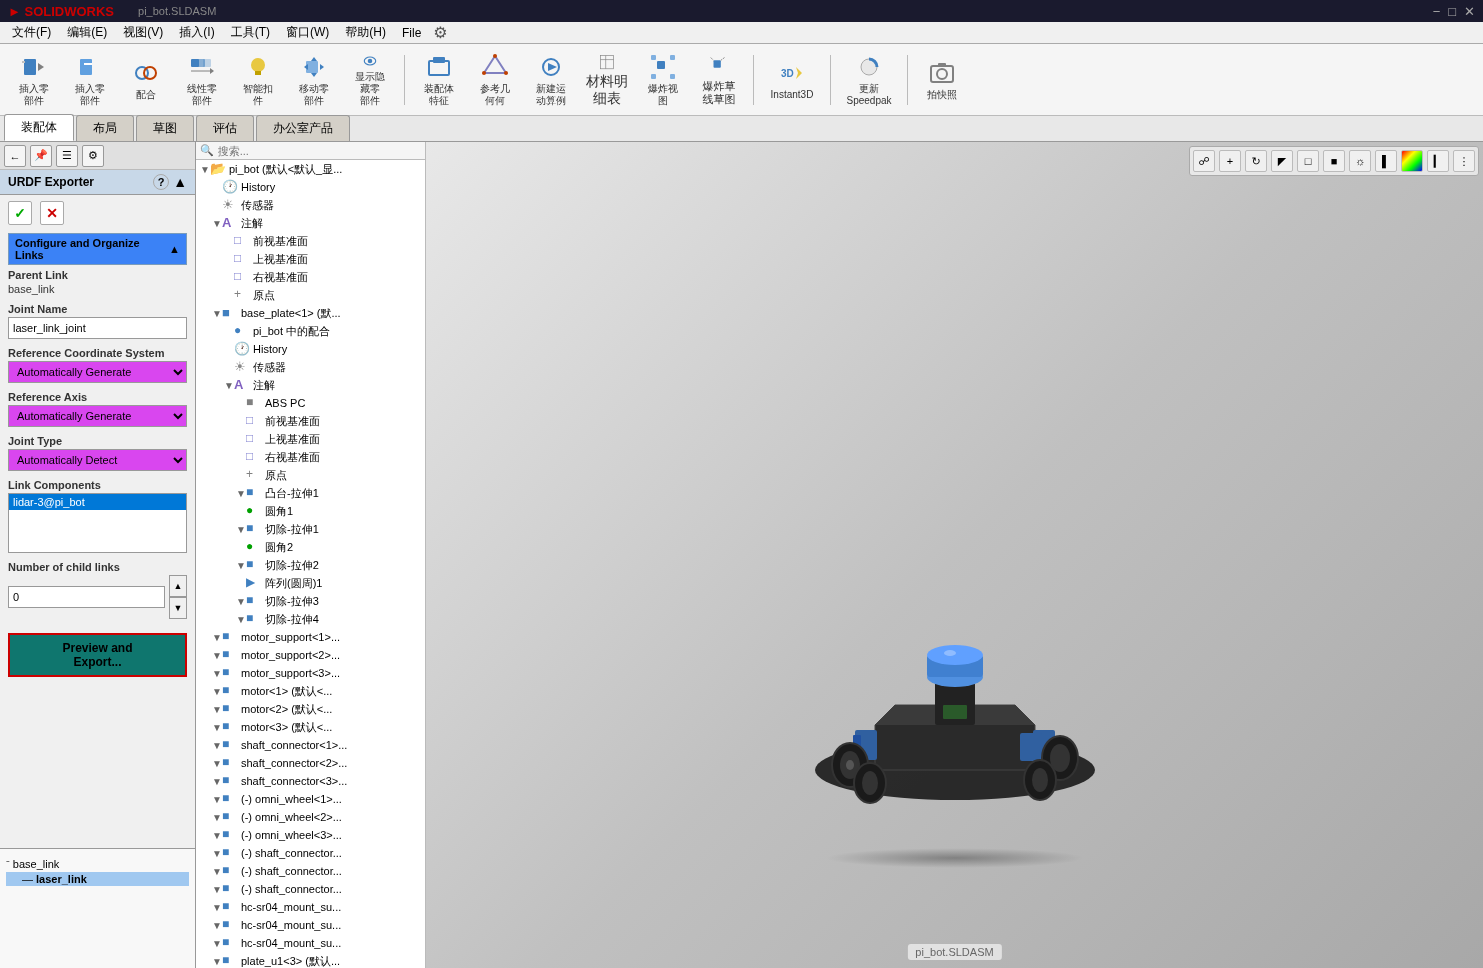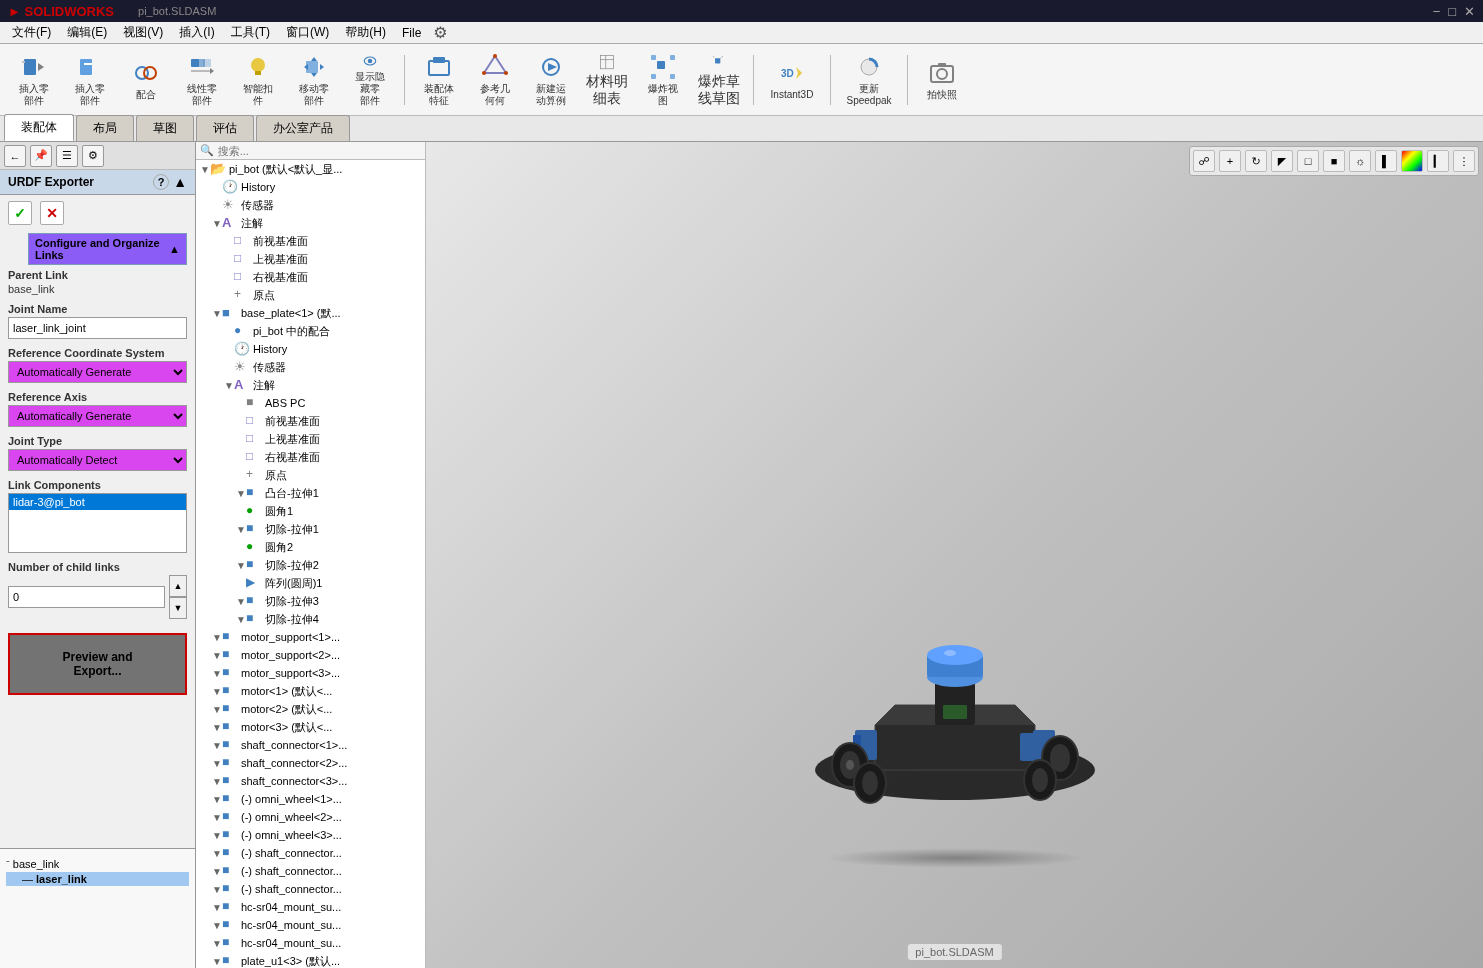--- a/index.html
+++ b/index.html
@@ -40,34 +40,34 @@
     .urdf-body { padding: 6px 8px; }
     .form-row { margin-bottom: 8px; }
     .form-label { font-size: 11px; color: #333; margin-bottom: 2px; font-weight: 600; }
     .form-value { font-size: 11px; color: #333; margin-bottom: 2px; }
     .form-input { width: 100%; height: 22px; border: 1px solid #999; background: white; padding: 2px 4px; font-size: 11px; }
     .form-select { width: 100%; height: 22px; border: 1px solid #999; background: #d946ef; padding: 1px 4px; font-size: 11px; }
     .action-btns { display: flex; gap: 8px; margin-bottom: 8px; }
     .btn-check { width: 24px; height: 24px; background: white; border: 1px solid #aaa; cursor: pointer; color: #00aa00; font-weight: bold; font-size: 14px; display: flex; align-items: center; justify-content: center; border-radius: 2px; }
     .btn-x { width: 24px; height: 24px; background: white; border: 1px solid #aaa; cursor: pointer; color: #cc0000; font-weight: bold; font-size: 14px; display: flex; align-items: center; justify-content: center; border-radius: 2px; }
 
-    .section-header { background: #8b5cf6; border: 1px solid #7a9cbb; padding: 3px 6px; font-size: 11px; font-weight: bold; display: flex; align-items: center; justify-content: space-between; margin-bottom: 4px; margin-left: 20px; }
+    .section-header { background: #3b82f6; border: 1px solid #7a9cbb; padding: 3px 6px; font-size: 11px; font-weight: bold; display: flex; align-items: center; justify-content: space-between; margin-bottom: 4px; }
 
     
     .link-list { border: 1px solid #999; background: white; min-height: 60px; margin-bottom: 6px; overflow-y: auto; max-height: 80px; }
     .link-list-item { padding: 2px 4px; font-size: 11px; color: #333; cursor: pointer; }
     .link-list-item.selected { background: #0078d7; color: white; }
 
     
     .num-input-row { display: flex; align-items: center; gap: 4px; }
     .num-input { width: 100%; height: 22px; border: 1px solid #999; background: white; padding: 2px 4px; font-size: 11px; }
     .spin-btn { width: 18px; height: 22px; border: 1px solid #999; background: #f0f0f0; cursor: pointer; display: flex; align-items: center; justify-content: center; font-size: 9px; flex-shrink: 0; }
 
     
-    .preview-btn { width: 100%; border: 2px solid #cc0000; background: #737373; padding: 15px; font-size: 12px; cursor: pointer; text-align: center; margin: 6px 0; color: #000; font-weight: 600; }
+    .preview-btn { width: 100%; border: 2px solid #cc0000; background: #0f766e; padding: 6px; font-size: 12px; cursor: pointer; text-align: center; margin: 6px 0; color: #000; font-weight: 600; }
 
     
     #tree-bottom { border-top: 1px solid #999; padding: 6px; background: #f8f8f8; min-height: 120px; font-size: 11px; }
     .tree-item { padding: 1px 0; cursor: pointer; }
 
     
     #feature-tree { width: 230px; background: #ffffff; border-right: 1px solid #bbb; overflow-y: auto; flex-shrink: 0; }
     .ft-item { display: flex; align-items: center; padding: 1px 4px; cursor: pointer; font-size: 12px; white-space: nowrap; }
     .ft-indent-1 { padding-left: 16px; }
     .ft-indent-2 { padding-left: 28px; }
@@ -221,21 +221,21 @@
         <rect x="21" y="21" width="5" height="5" fill="#80b0e0" rx="1"></rect>
       </svg>
     <span style="font-size:10px; text-align:center; line-height:1.2;">爆炸视<br>图</span>
   </div>
   <div class="toolbar-btn">
     <svg class="toolbar-icon" viewBox="0 0 28 28">
         <rect x="8" y="8" width="8" height="8" fill="#4080c0" rx="1"></rect>
         <line x1="5" y1="5" x2="8" y2="8" stroke="#808080" stroke-width="1" stroke-dasharray="2,1"></line>
         <line x1="20" y1="5" x2="16" y2="8" stroke="#808080" stroke-width="1" stroke-dasharray="2,1"></line>
       </svg>
-    <span style="font-size:14px; text-align:center; line-height:1.2;">爆炸草<br>线草图</span>
+    <span style="font-size:11px; text-align:center; line-height:1.2;">爆炸草<br>线草图</span>
   </div>
   <div class="toolbar-divider"></div>
   <div class="toolbar-btn" style="width:60px;">
     <svg class="toolbar-icon" viewBox="0 0 28 28">
         <text x="3" y="18" font-size="10" fill="#4080c0" font-weight="bold">3D</text>
         <polygon points="18,8 24,14 18,20 20,14" fill="#e8c840"></polygon>
       </svg>
     <span style="font-size:10px; text-align:center;">Instant3D</span>
   </div>
   <div class="toolbar-divider"></div>

